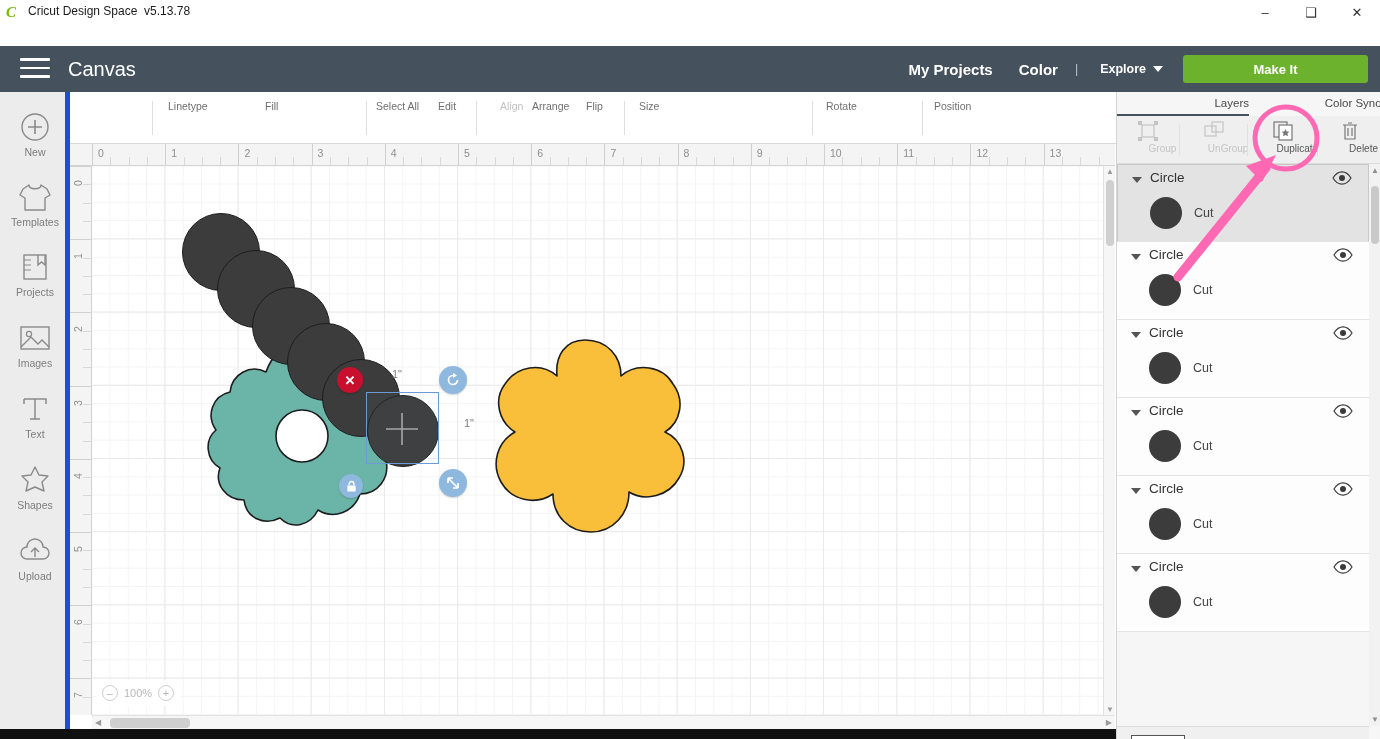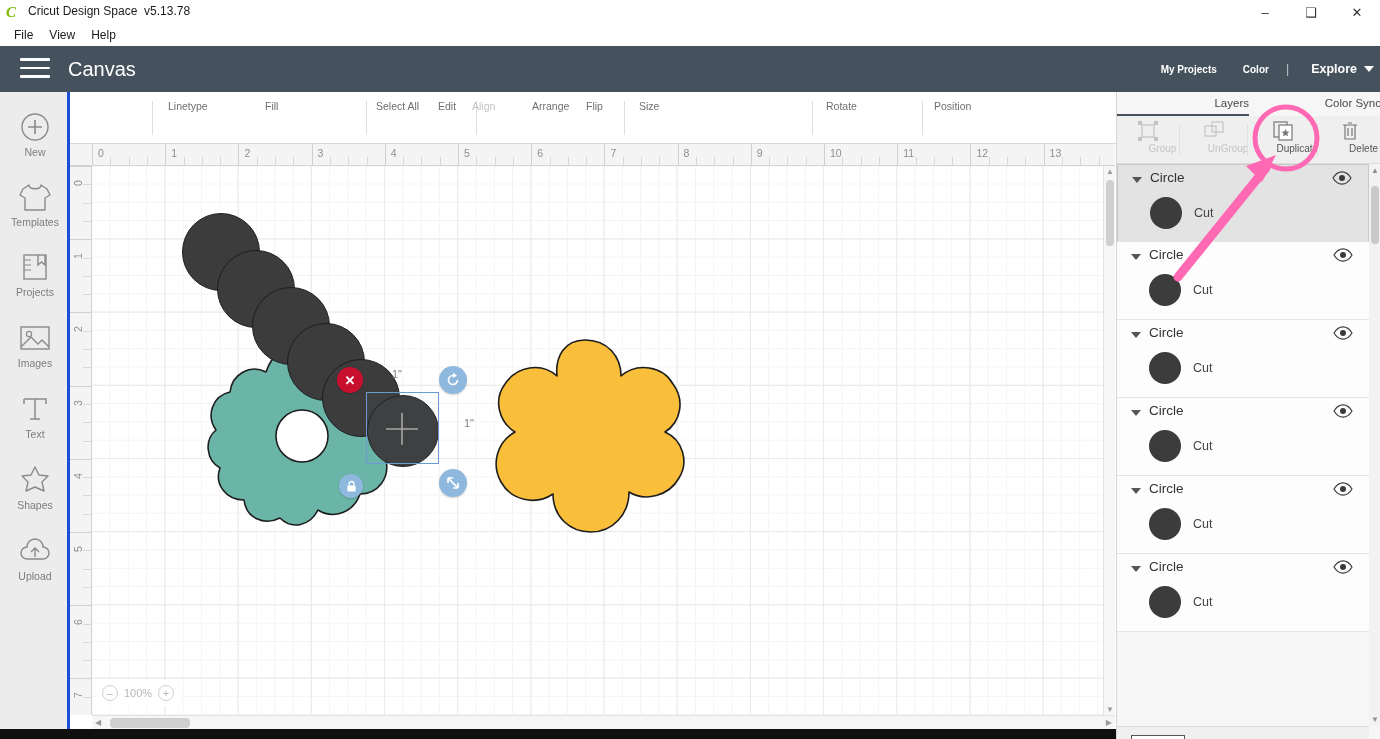--- a/index.html
+++ b/index.html
@@ -25,21 +25,21 @@
              display:flex; align-items:center; padding-left:6px; }
   .menu-item { font-size:12px; color:#1b1b1b; padding:2px 8px; }
 
   
   .header { position:absolute; left:0; top:46px; width:1380px; height:46px; background:#45515C; }
   .hamburger { position:absolute; left:20px; top:12px; width:30px; height:22px; }
   .hamburger span { display:block; height:2.5px; background:#fff; margin-bottom:6px; border-radius:1px; }
   .hdr-canvas { position:absolute; left:68px; top:12px; font-size:20px; color:#fff; }
   .hdr-title { position:absolute; left:0; top:15px; width:1380px; text-align:center; font-size:14px; color:#fff; }
   .hdr-right { position:absolute; right:0; top:0; height:46px; display:flex; align-items:center; gap:0px; }
-  .hdr-link { font-size:10px; color:#fff; font-weight:bold; padding:0 13px; }
+  .hdr-link { font-size:15px; color:#fff; font-weight:bold; padding:0 13px; }
   .hdr-sep { font-size:12.5px; color:#b9c1c7; padding:0 4px; }
   .hdr-explore { font-size:12.5px; color:#fff; font-weight:bold; padding:0 6px 0 18px; display:flex; align-items:center; gap:7px; }
   .chev { width:0;height:0;border-left:5px solid transparent;border-right:5px solid transparent;border-top:6px solid #fff; }
   .makeit { background:#6CB22D; color:#fff; font-size:13px; font-weight:bold; width:185px; height:28px;
             border-radius:3px; display:flex; align-items:center; justify-content:center; margin:0 12px 0 14px; }
 
   
   .toolbar { position:absolute; left:0; top:92px; width:1380px; height:52px; background:#fff;
              border-bottom:1px solid #d8d8d8; }
   .tb-label { font-size:10.5px; color:#6f6f6f; position:absolute; top:8px; white-space:nowrap; }
@@ -54,21 +54,21 @@
             color:#333; display:flex; align-items:center; padding:0 3px; border-radius:1px; }
   .spin { position:absolute; width:9px; font-size:7px; color:#333; line-height:6px; text-align:center; }
   .ico { position:absolute; color:#4a4a4a; }
   .ico.dim { color:#c2c2c2; }
   .caret { width:0;height:0;border-left:3.5px solid transparent;border-right:3.5px solid transparent;
            border-top:4.5px solid #555; display:inline-block; }
   .caret.dim { border-top-color:#c8c8c8; }
 
   
   .rail { position:absolute; left:0; top:92px; width:70px; height:647px; background:#ECECEC;
-          border-right:3px solid #1d4ed8; }
+          border-right:5px solid #1d4ed8; }
   .rail-item { position:absolute; width:70px; text-align:center; }
   .rail-ico { color:#8a8a8a; display:flex; justify-content:center; align-items:center; height:34px; }
   .rail-lbl { font-size:10.5px; color:#7d7d7d; margin-top:2px; }
 
   
   .rulerH { position:absolute; left:70px; top:144px; width:1045px; height:22px; background:#F4F4F4;
             border-bottom:1px solid #d4d4d4; overflow:hidden; }
   .rulerV { position:absolute; left:70px; top:166px; width:22px; height:549px; background:#F4F4F4;
             border-right:1px solid #d4d4d4; overflow:hidden; }
   .rtickH { position:absolute; top:0; width:1px; height:22px; background:#d0d0d0; }
@@ -162,41 +162,37 @@
       <span>Cricut Design Space</span>
       &nbsp;<span class="win-ver">v5.13.78</span>
     </div>
     <div class="win-ctrls">
       <div class="win-btn">–</div>
       <div class="win-btn">❑</div>
       <div class="win-btn close">✕</div>
     </div>
   </div>
 
-  <div class="menubar">
-    <div class="menu-item">File</div>
-    <div class="menu-item">View</div>
-    <div class="menu-item">Help</div>
-  </div>
 
   <div class="header">
     <div class="hamburger">
         <span></span>
         <span></span>
         <span></span>
       </div>
     <div class="hdr-canvas">Canvas</div>
     <div class="hdr-right">
       <div class="hdr-link">My Projects</div>
       <div class="hdr-link">Color</div>
       <div class="hdr-sep">|</div>
       <div class="hdr-explore">
         <span>Explore</span>
         <span class="chev"></span>
       </div>
+      <div class="makeit">Make It</div>
     </div>
   </div>
 
   <div class="toolbar">
 
     <svg class="ico" style="left:86px;top:108px;" width="22" height="20" viewBox="0 0 22 20">
       <path d="M8 3 L2 8 L8 13 L8 10 C14 10 17 12 18 16 C19 9 15 7 8 7 Z" fill="none" stroke="#4a4a4a" stroke-width="1.4" stroke-linejoin="round"></path>
     </svg>
     <svg class="ico" style="left:118px;top:108px;" width="22" height="20" viewBox="0 0 22 20">
       <path d="M14 3 L20 8 L14 13 L14 10 C8 10 5 12 4 16 C3 9 7 7 14 7 Z" fill="none" stroke="#d5d5d5" stroke-width="1.4" stroke-linejoin="round"></path>
@@ -228,21 +224,21 @@
 
     <div class="tb-label" style="left:438px;">Edit</div>
     <svg class="ico" style="left:435px;top:115px;" width="24" height="24" viewBox="0 0 24 24">
       <path d="M5 4 L18 18 M18 4 L5 18" stroke="#5a5a5a" stroke-width="1.4"></path>
       <circle cx="5" cy="20" r="2.6" fill="none" stroke="#5a5a5a" stroke-width="1.3"></circle>
       <circle cx="18" cy="20" r="2.6" fill="none" stroke="#5a5a5a" stroke-width="1.3"></circle>
     </svg>
     <span class="caret" style="position:absolute;left:460px;top:128px;"></span>
     <div class="tb-div" style="left:476px;"></div>
 
-    <div class="tb-label dim" style="left:472px;">Align</div>
+    <div class="tb-label dim" style="left:500px;">Align</div>
     <svg class="ico dim" style="left:492px;top:118px;" width="22" height="18" viewBox="0 0 22 18">
       <path d="M2 4 H18 M2 9 H13 M2 14 H16" stroke="#c8c8c8" stroke-width="1.7"></path>
     </svg>
     <span class="caret dim" style="position:absolute;left:516px;top:128px;"></span>
 
     <div class="tb-label" style="left:532px;">Arrange</div>
     <svg class="ico" style="left:538px;top:115px;" width="24" height="24" viewBox="0 0 24 24">
       <rect x="3" y="6" width="12" height="12" fill="none" stroke="#5a5a5a" stroke-width="1.3"></rect>
       <rect x="7" y="3" width="12" height="12" fill="#fff" stroke="#5a5a5a" stroke-width="1.3"></rect>
     </svg>

